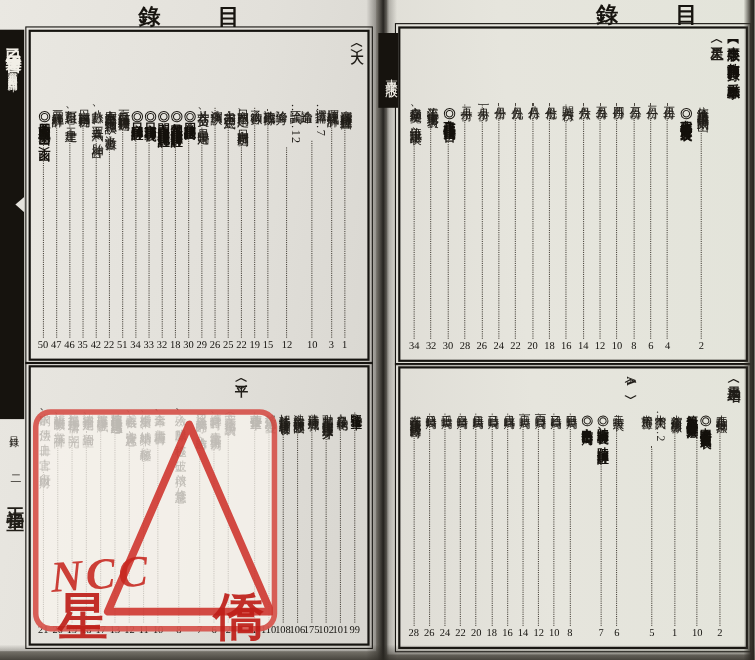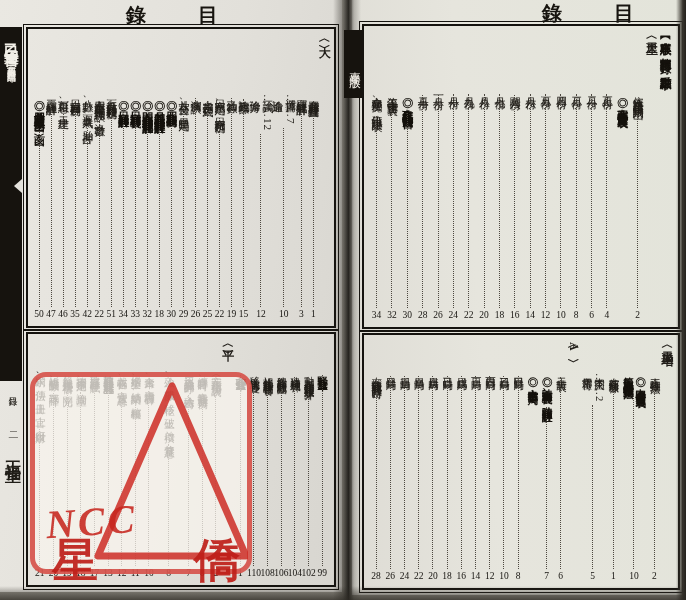--- a/index.html
+++ b/index.html
@@ -212,31 +212,36 @@
 
     <div class="sec bot-sec" style="left:26px;top:332px;width:310px;height:255px;">
 
 
         <div class="col bold">
           <div class="vtext">豎造全章</div>
           <div class="leader"></div>
           <div class="num">99</div>
         </div>
 
+        <div class="col">
+          <div class="vtext">九良星殺制化</div>
+          <div class="leader"></div>
+          <div class="num">101</div>
+        </div>
 
         <div class="col">
           <div class="vtext">動土起基上樑安造門樓放水穿井</div>
           <div class="leader"></div>
           <div class="num">102</div>
         </div>
 
         <div class="col">
           <div class="vtext">建造神廟城郭</div>
           <div class="leader"></div>
-          <div class="num">104</div>
+          <div class="num">175</div>
         </div>
 
         <div class="col">
           <div class="vtext">造船安修廚灶赤眼圖</div>
           <div class="leader"></div>
           <div class="num">106</div>
         </div>
 
         <div class="col">
           <div class="vtext">祀灶修造倉庫畜稠牧養</div>

